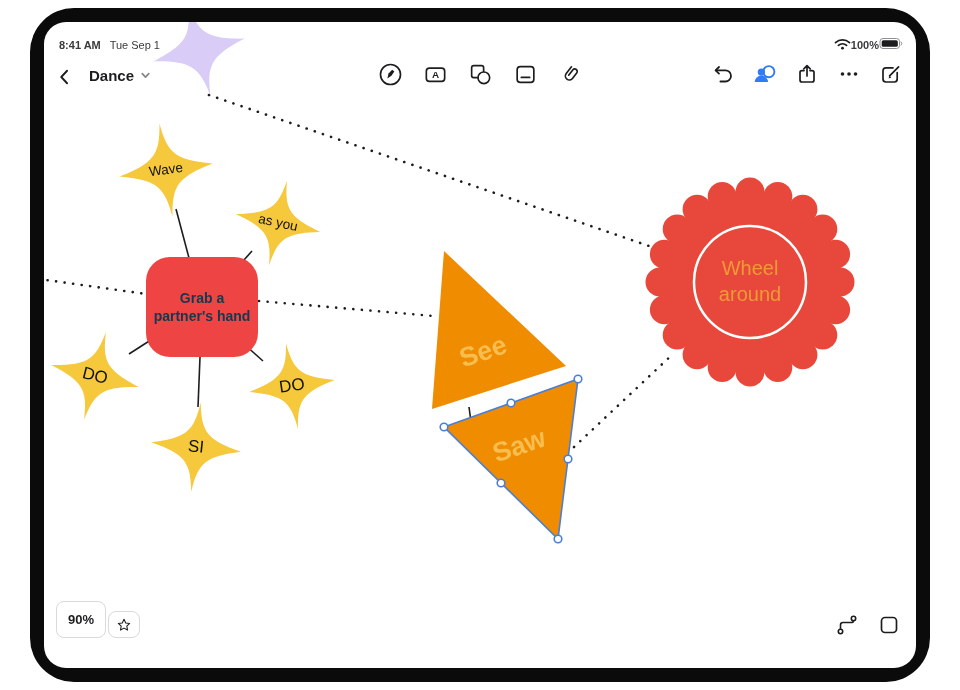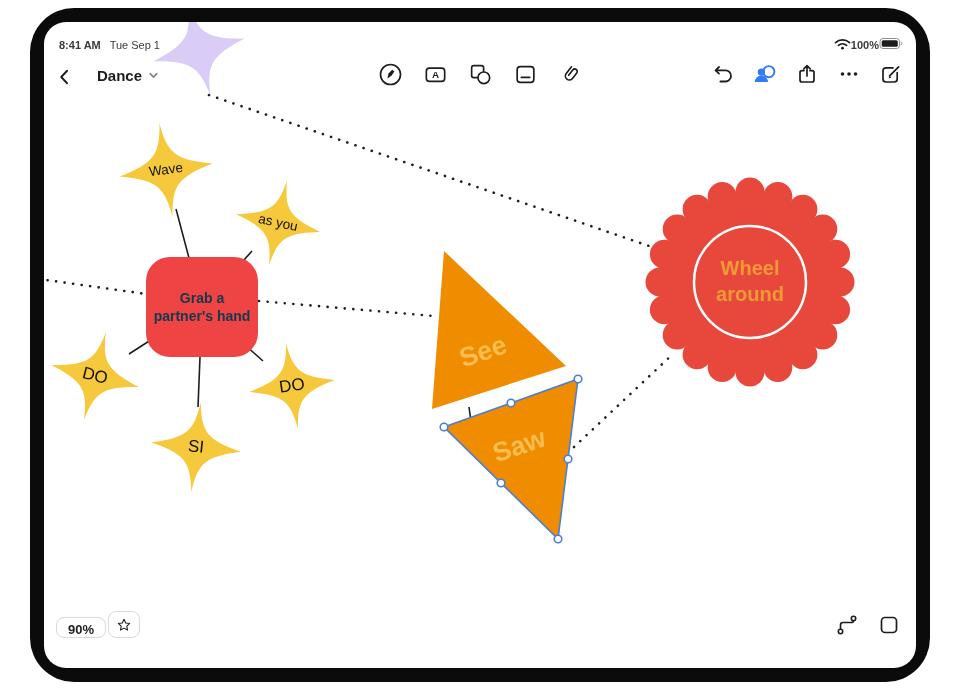--- a/index.html
+++ b/index.html
@@ -21,41 +21,41 @@
   .node .lbl{position:relative;z-index:1;text-align:center;}
 
   .star-sm .lbl{font-size:13.5px;font-weight:500;color:#111;line-height:1.15;}
   .star-lg .lbl{font-size:17px;font-weight:500;color:#111;}
 
   .blue-node{position:absolute;left:102px;top:235px;width:112px;height:100px;z-index:2;
     background:#ef4444;border-radius:24px;display:flex;align-items:center;justify-content:center;
     text-align:center;font-size:14px;font-weight:600;color:#14384F;line-height:1.3;padding:6px;box-sizing:border-box;}
 
   .flower-label{position:absolute;left:656px;top:233px;width:100px;z-index:2;text-align:center;
-    font-size:20px;font-weight:700;color:#F09A35;line-height:26px;}
+    font-size:20px;font-weight:400;color:#F09A35;line-height:26px;}
 
   
   .status-left{position:absolute;left:15px;top:17px;font-size:11px;color:#3a3a3c;z-index:5;}
   .status-left .time{font-weight:700;margin-right:6px;}
   .status-right{position:absolute;right:12px;top:15px;display:flex;align-items:center;
     font-size:11px;font-weight:600;color:#3a3a3c;z-index:5;}
 
   .back-btn{position:absolute;left:8px;top:42px;width:26px;height:26px;z-index:5;
     display:flex;align-items:center;justify-content:center;cursor:pointer;}
-  .board-title{position:absolute;left:53px;top:45px;z-index:5;display:flex;align-items:center;gap:5px;
+  .board-title{position:absolute;left:45px;top:45px;z-index:5;display:flex;align-items:center;gap:5px;
     font-size:15px;font-weight:600;cursor:pointer;text-align:center;}
 
   .center-tools{position:absolute;left:50%;transform:translateX(-50%);top:39px;z-index:5;
     display:flex;gap:19px;}
   .right-tools{position:absolute;right:12px;top:39px;z-index:5;display:flex;gap:16px;align-items:center;}
   .tool{width:26px;height:26px;display:flex;align-items:center;justify-content:center;cursor:pointer;}
 
-  .zoom-pill{position:absolute;left:12px;bottom:30px;height:21px;padding:0 11px;z-index:5;
+  .zoom-pill{position:absolute;left:12px;bottom:30px;height:37px;padding:0 11px;z-index:5;
     border:1px solid #d9d9de;border-radius:8px;background:#fff;font-size:13px;font-weight:600;
-    display:flex;align-items:flex-end;cursor:pointer;box-sizing:border-box;}
+    display:flex;align-items:center;cursor:pointer;box-sizing:border-box;}
   .star-btn{position:absolute;left:64px;bottom:30px;width:32px;height:27px;z-index:5;
     border:1px solid #d9d9de;border-radius:8px;background:#fff;display:flex;align-items:center;
     justify-content:center;cursor:pointer;box-sizing:border-box;}
   .br-tools{position:absolute;right:14px;bottom:30px;z-index:5;display:flex;gap:16px;align-items:center;}
 </style>
 </head>
 <body>
 
 <div class="device">
   <div class="screen">

